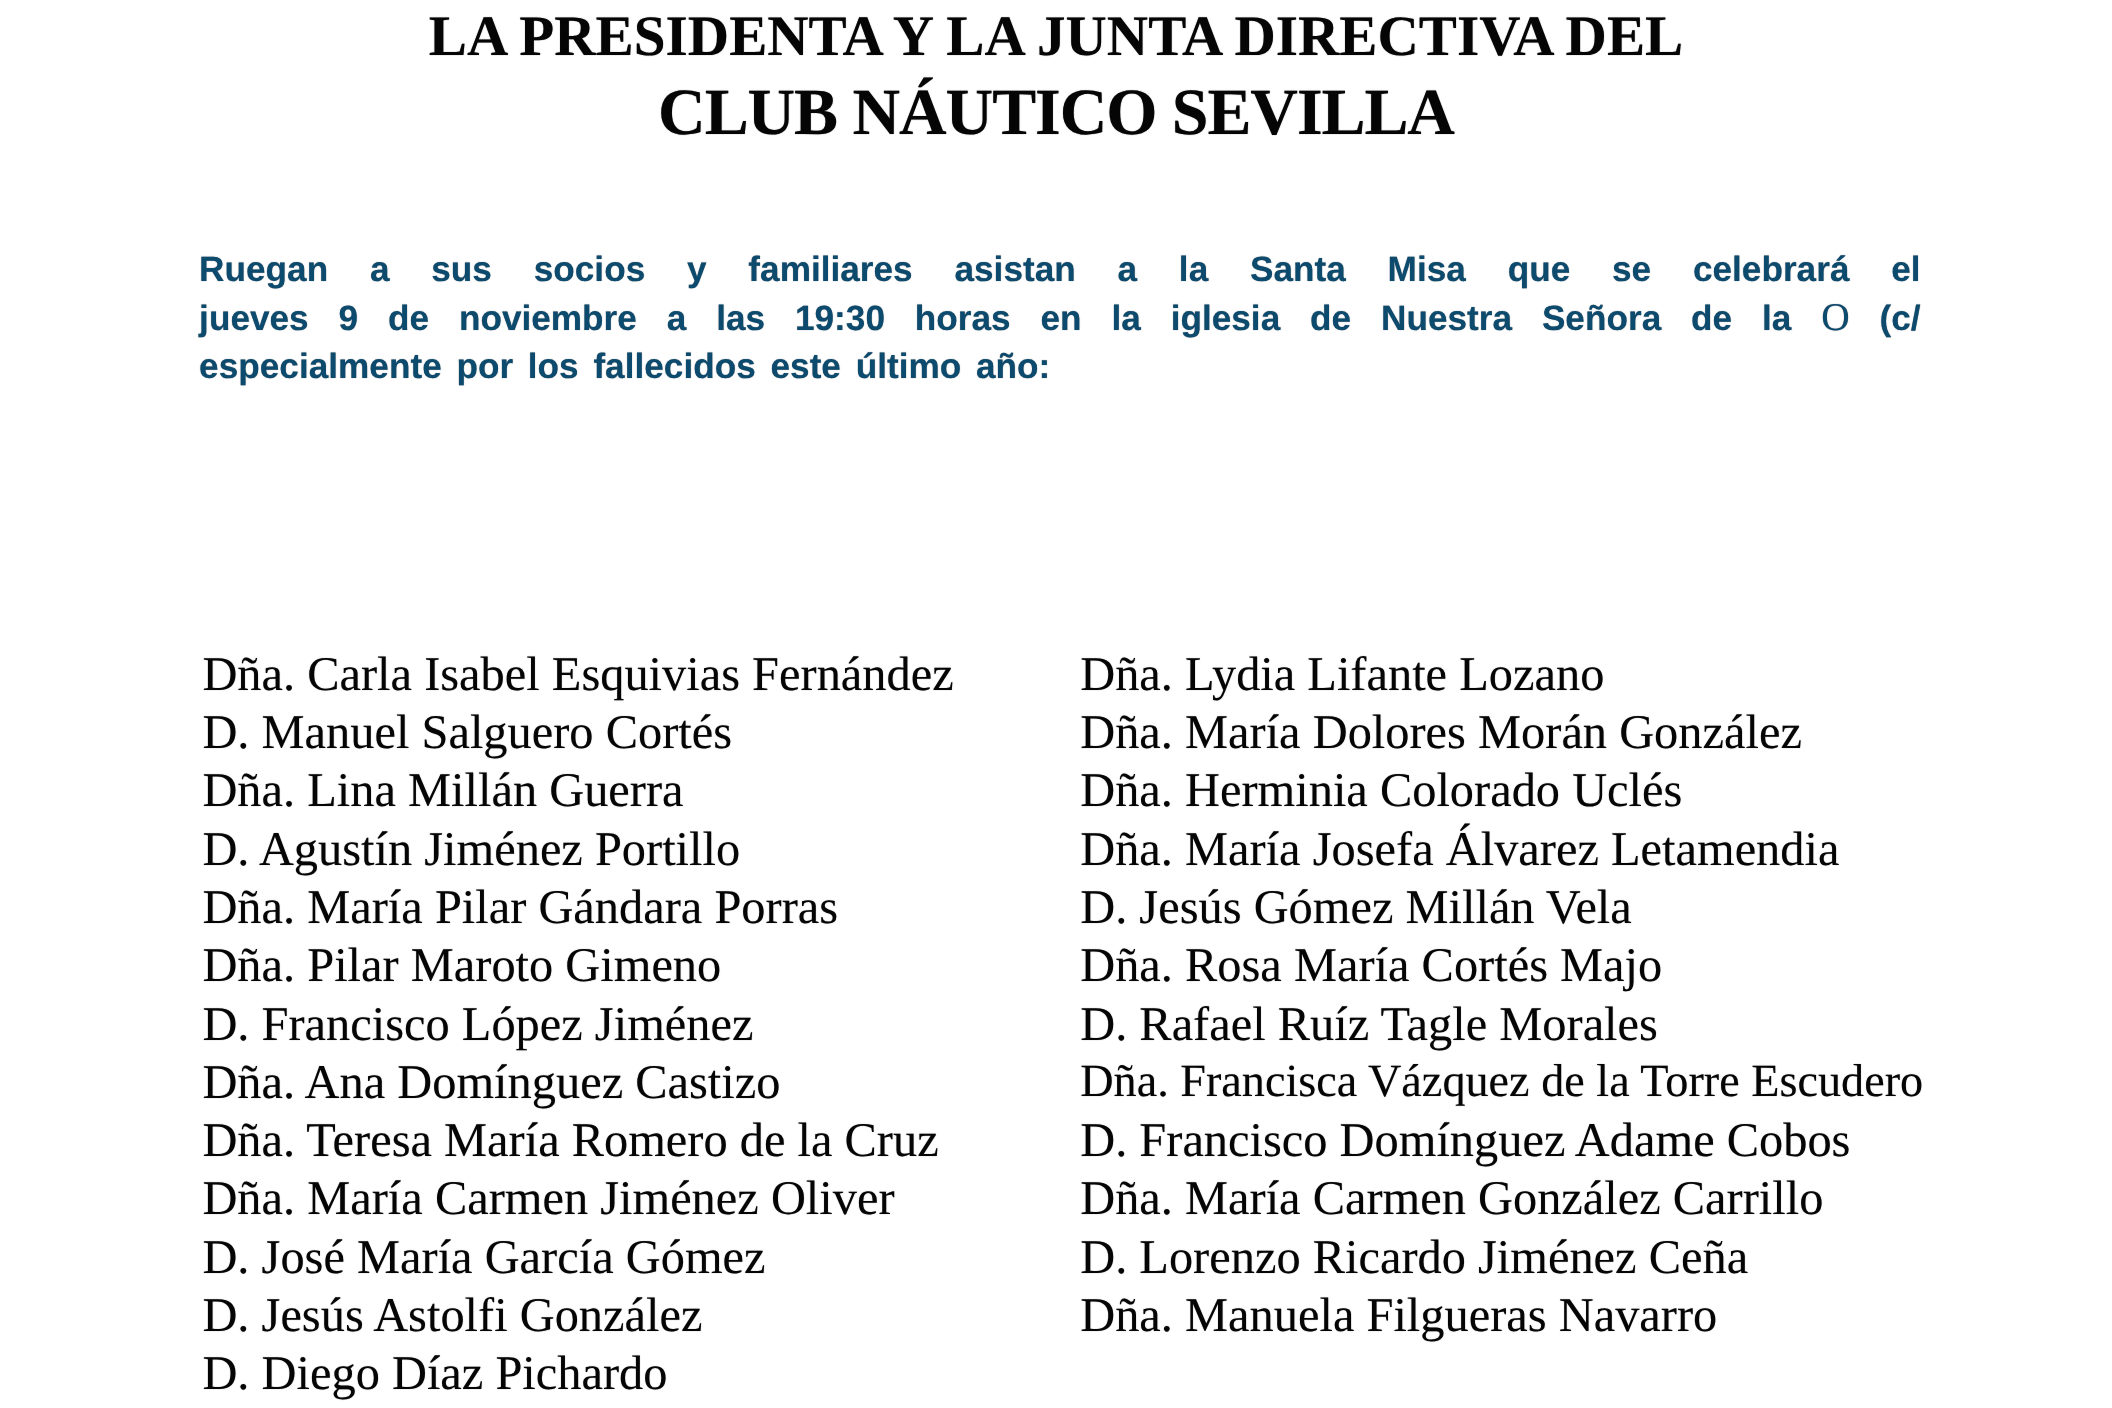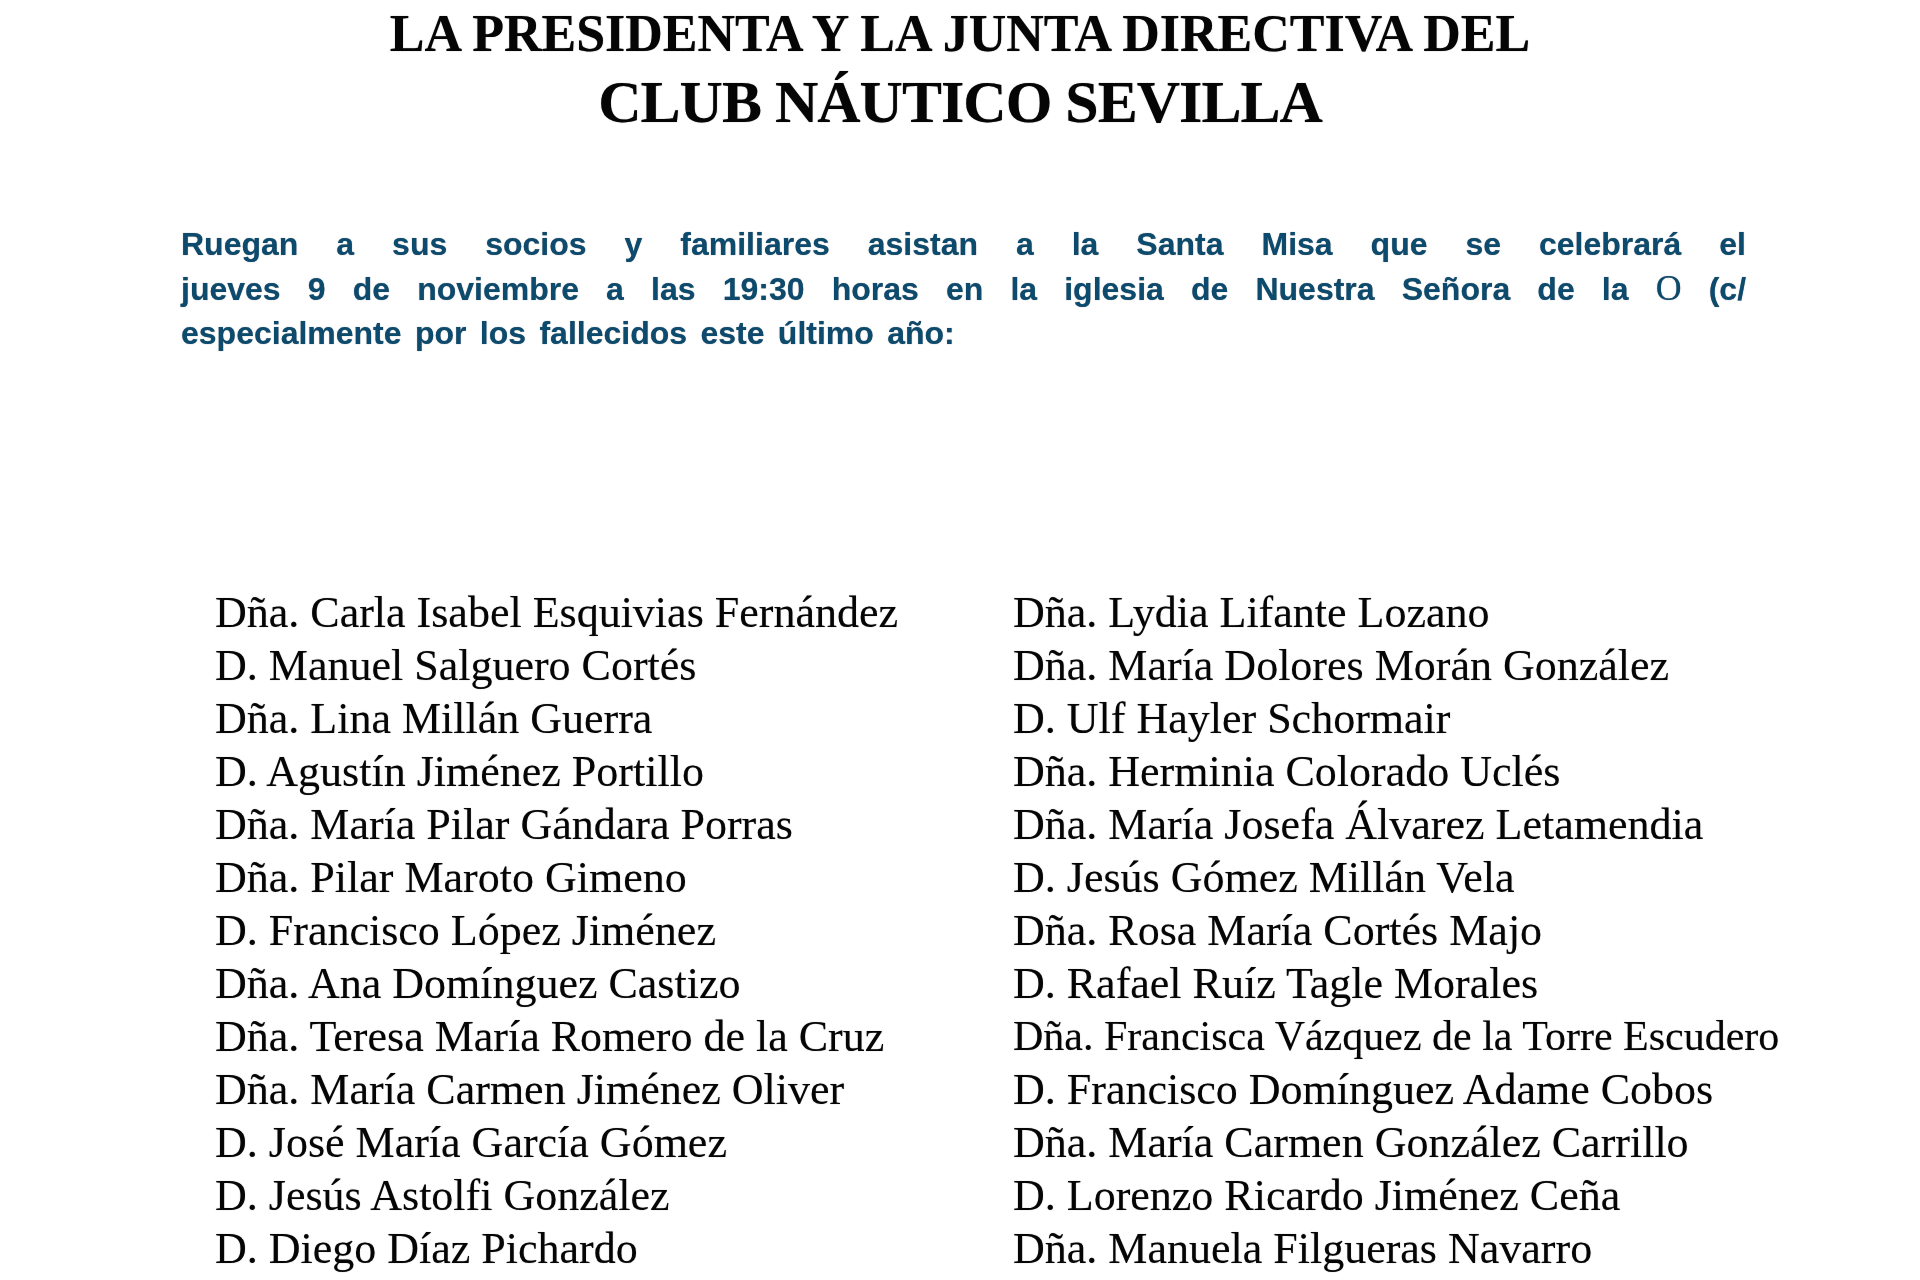--- a/index.html
+++ b/index.html
@@ -75,21 +75,21 @@
     font-family: "Liberation Serif", "DejaVu Serif", serif;
     font-weight: normal;
     font-size: 44px;
     line-height: 53px;
     color: #050505;
     text-shadow: 0 0 1px rgba(0,0,0,0.45);
     white-space: nowrap;
   }
   #names-left  { left: 184px; }
   #names-right { left: 982px; }
-  .name-row { height: 53px; margin-left: 31px; }
+  .name-row { height: 53px; }
   .name-row.small {
     font-size: 42px;
   }
 </style>
 </head>
 <body>
 
 <div id="page">
 
   <div class="title-wrap" id="title-line1">LA PRESIDENTA Y LA JUNTA DIRECTIVA DEL</div>
@@ -114,21 +114,20 @@
       <div class="name-row">Dña. Teresa María Romero de la Cruz</div>
       <div class="name-row">Dña. María Carmen Jiménez Oliver</div>
       <div class="name-row">D. José María García Gómez</div>
       <div class="name-row">D. Jesús Astolfi González</div>
       <div class="name-row">D. Diego Díaz Pichardo</div>
     </div>
 
   <div class="names-col" id="names-right">
       <div class="name-row">Dña. Lydia Lifante Lozano</div>
       <div class="name-row">Dña. María Dolores Morán González</div>
-      <div class="name-row">D. Ulf Hayler Schormair</div>
       <div class="name-row">Dña. Herminia Colorado Uclés</div>
       <div class="name-row">Dña. María Josefa Álvarez Letamendia</div>
       <div class="name-row">D. Jesús Gómez Millán Vela</div>
       <div class="name-row">Dña. Rosa María Cortés Majo</div>
       <div class="name-row">D. Rafael Ruíz Tagle Morales</div>
       <div class="name-row small">Dña. Francisca Vázquez de la Torre Escudero</div>
       <div class="name-row">D. Francisco Domínguez Adame Cobos</div>
       <div class="name-row">Dña. María Carmen González Carrillo</div>
       <div class="name-row">D. Lorenzo Ricardo Jiménez Ceña</div>
       <div class="name-row">Dña. Manuela Filgueras Navarro</div>

